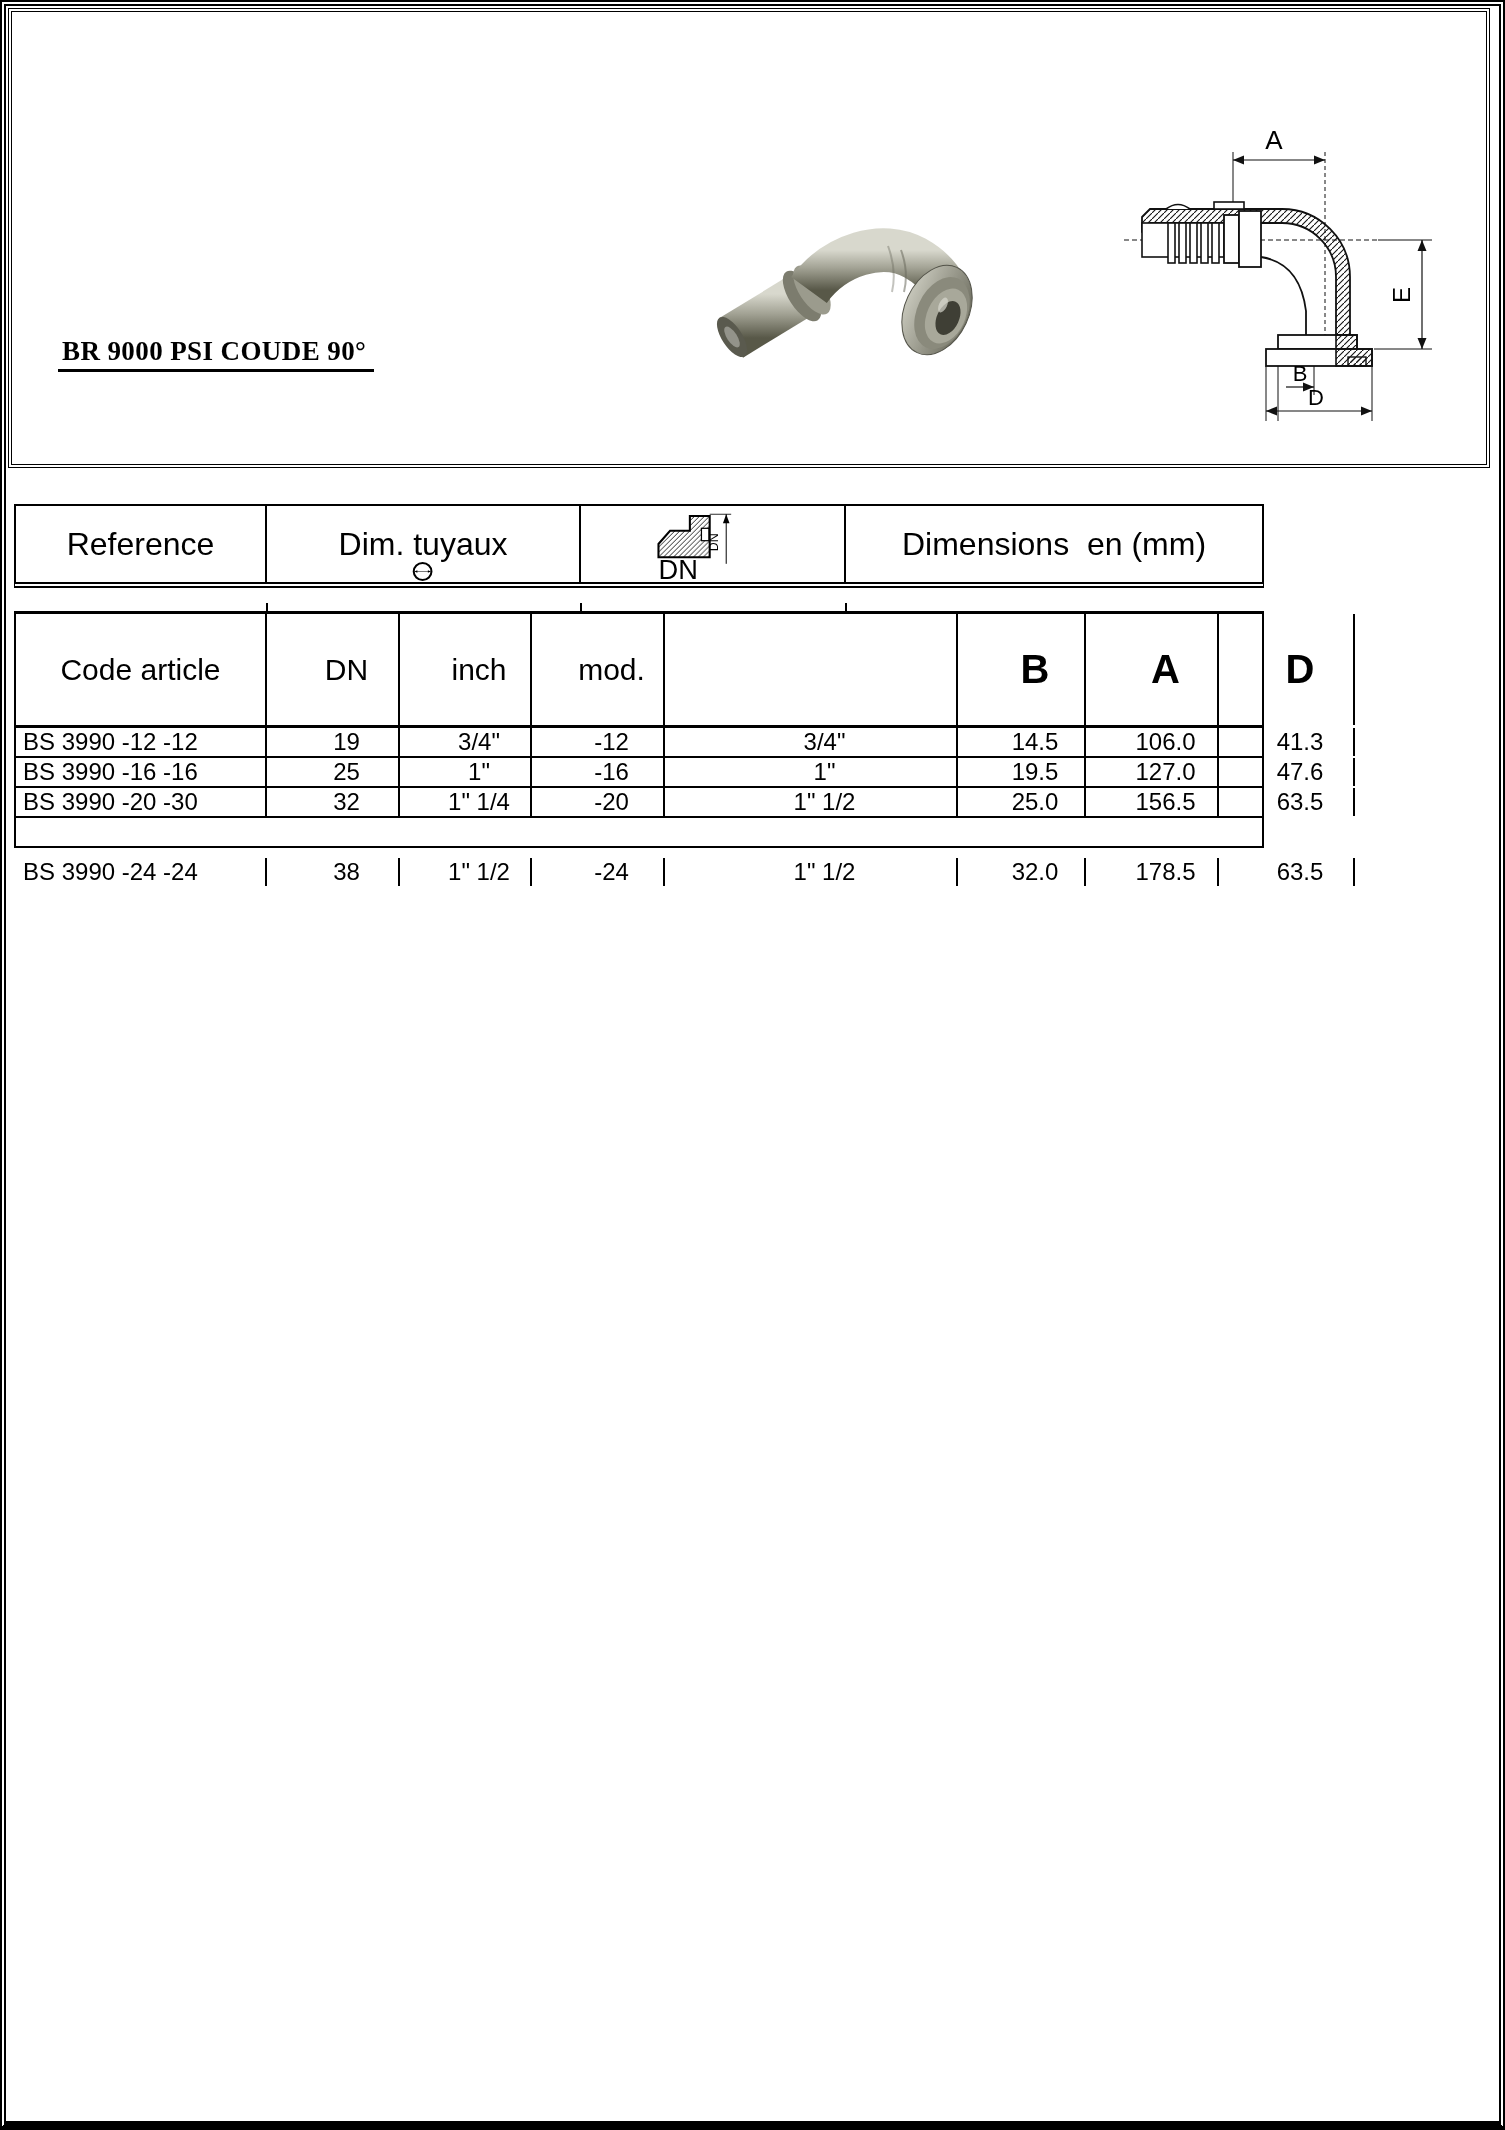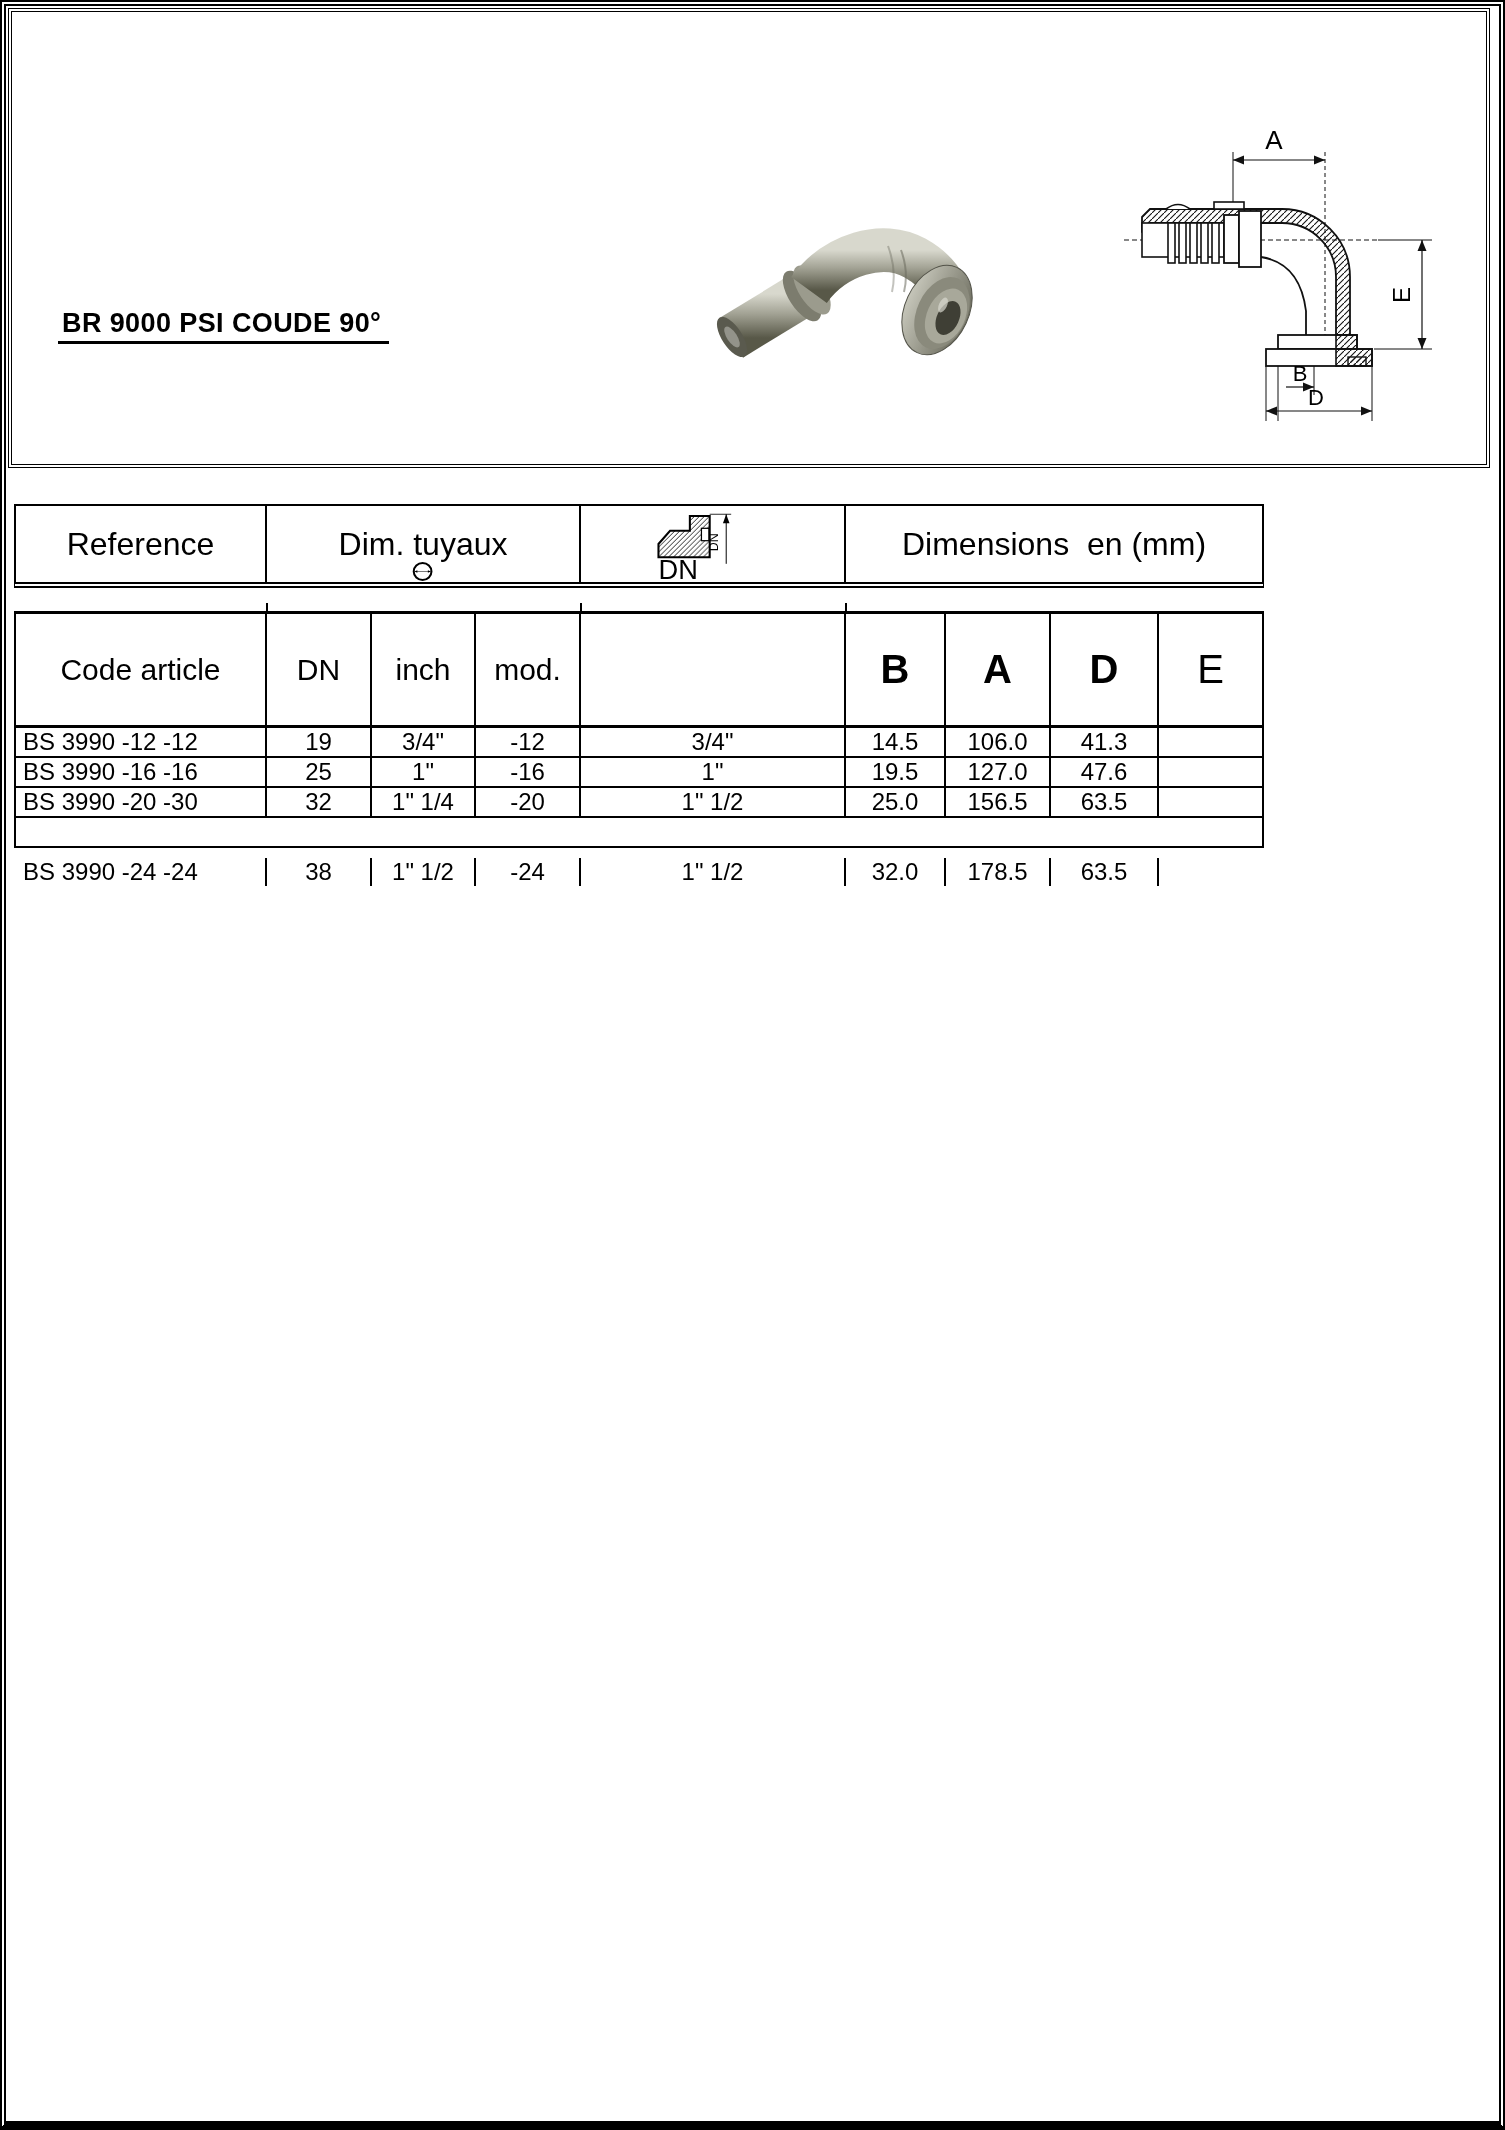--- a/index.html
+++ b/index.html
@@ -11,21 +11,21 @@
     border-left:6px double #000; border-top:6px double #000; border-right:6px double #000;
     border-bottom:9px solid #000; overflow:hidden;
   }
 
   
   .top-box {
     position:absolute; left:2px; top:2px; width:1482px; height:460px;
     border:4px double #000; background:#fff;
   }
   .title-wrap { position:absolute; }
-  .title-wrap.t1 { left:46px; top:296px; }
+  .title-wrap.t1 { left:46px; top:324px;font-family:Liberation Serif, serif; }
   .title-wrap.t2 { left:46px; top:362px; }
   .title {
     display:inline-block; font-weight:bold; font-size:27px; line-height:30px;
     letter-spacing:.4px; border-bottom:3px solid #000; padding:0 8px 3px 4px;
   }
 
   .photo-svg { position:absolute; left:693px; top:198px; }
   .drawing-svg { position:absolute; left:1098px; top:93px; }
   svg text { font-family:"Liberation Sans", sans-serif; fill:#000; }
 
@@ -43,21 +43,21 @@
   .hc.col2 { justify-content:flex-start; padding-top:20px; }
   .hc.col4 { white-space:pre; }
 
   .stub { position:absolute; width:2px; height:8px; background:#000; top:597px; }
   .stub.s1 { left:260px; } .stub.s2 { left:574px; } .stub.s3 { left:839px; }
 
   .tmain {
     position:absolute; left:8px; top:605px; width:1250px; height:237px;
     border:2px solid #000; border-top-width:3px; background:#fff;
   }
-  .trow { display:grid; grid-template-columns:251px 105px 104px 105px 265px 100px 105px 108px 1fr; }
+  .trow { display:grid; grid-template-columns:251px 105px 104px 105px 265px 100px 105px 108px 1fr;gap:28px; }
   .trow > div {
     border-right:2px solid #000; display:flex; align-items:center; justify-content:center;
     overflow:hidden;
   }
   .trow > div:last-child { border-right:none; }
   .trow.h2 { height:114px; border-bottom:3px solid #000; }
   .trow.h2 > div { font-size:30px; }
   .trow.h2 > div.big { font-size:40px; font-weight:bold; }
   .trow.h2 > div.big.reg { font-weight:normal; }
   .trow.dr { height:30px; border-bottom:2px solid #000; }

